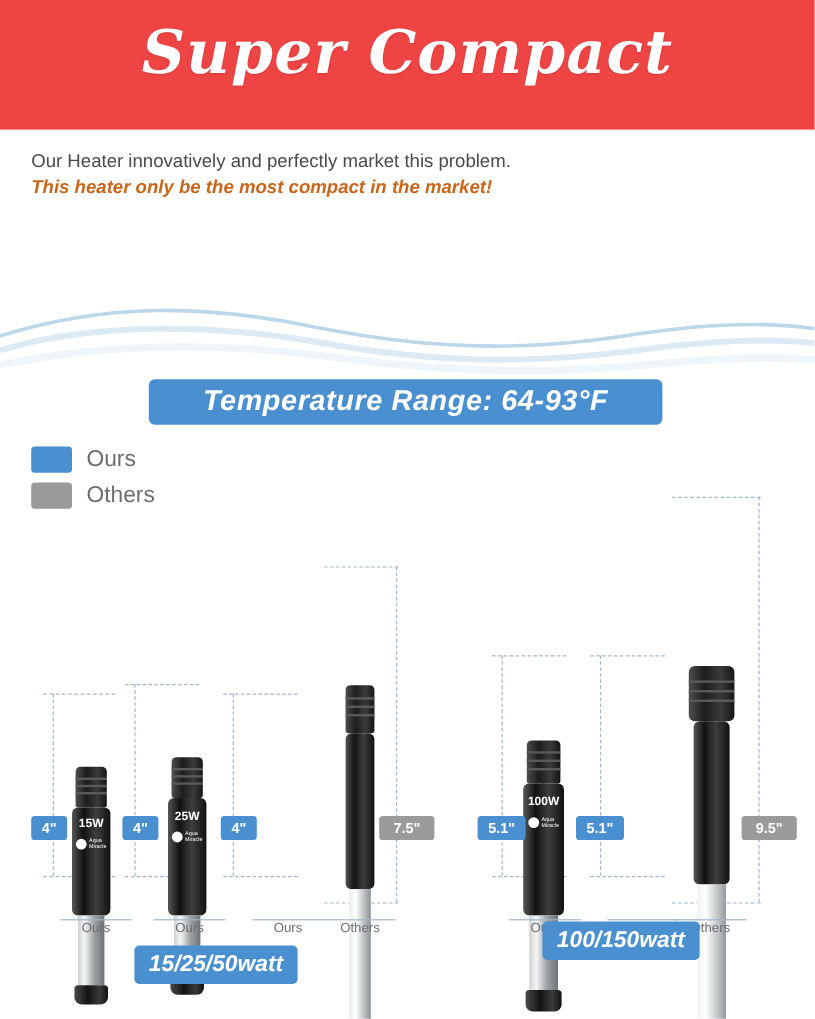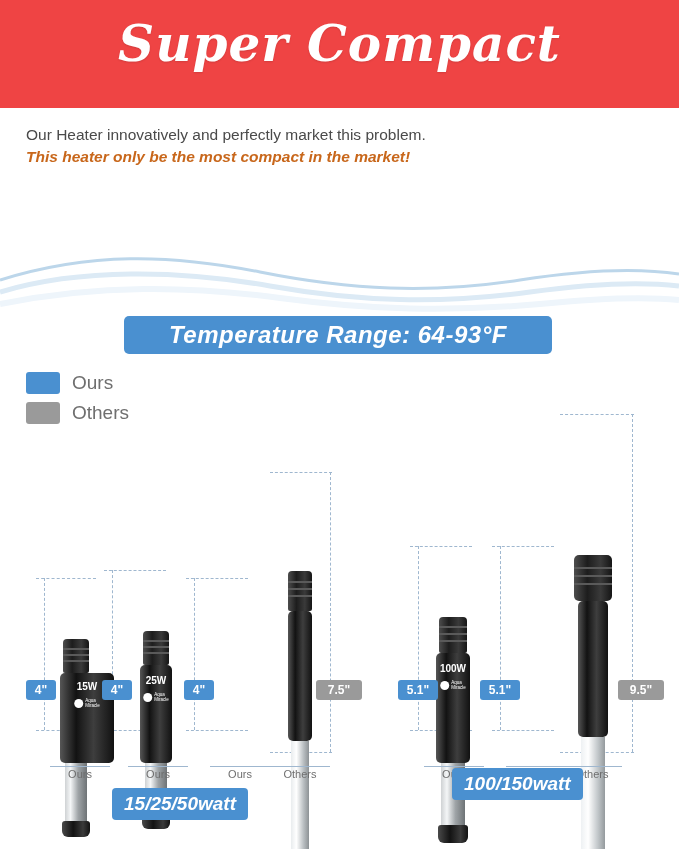--- a/index.html
+++ b/index.html
@@ -313,21 +313,21 @@
   <div class="dash-line" style="left:560px; top:352px; width:74px;"></div>
   <div class="dash-vert" style="left:632px; top:14px; height:338px;"></div>
 
   <div class="heater" style="left:60px; width:32px; height:90px;">
     <div class="cord" style="height:14px;"></div>
     <div class="cap" style="width:26px; height:34px;">
       <div class="cap-ring" style="top:9px;"></div>
       <div class="cap-ring" style="top:15px;"></div>
       <div class="cap-ring" style="top:21px;"></div>
     </div>
-    <div class="body" style="width:32px; height:90px;padding-left:22px;">
+    <div class="body" style="width:32px; height:90px;">
       <span class="wattage" style="top:8px;">15W</span>
       <span class="brand" style="top:26px;">
         <span class="brand-dot"></span>
         <span class="brand-text">
           <span>Aqua</span><br><span>Miracle</span>
         </span>
       </span>
     </div>
     <div class="glass" style="width:22px; height:58px;"></div>
     <div class="foot" style="width:28px; height:16px; top:148px;"></div>

